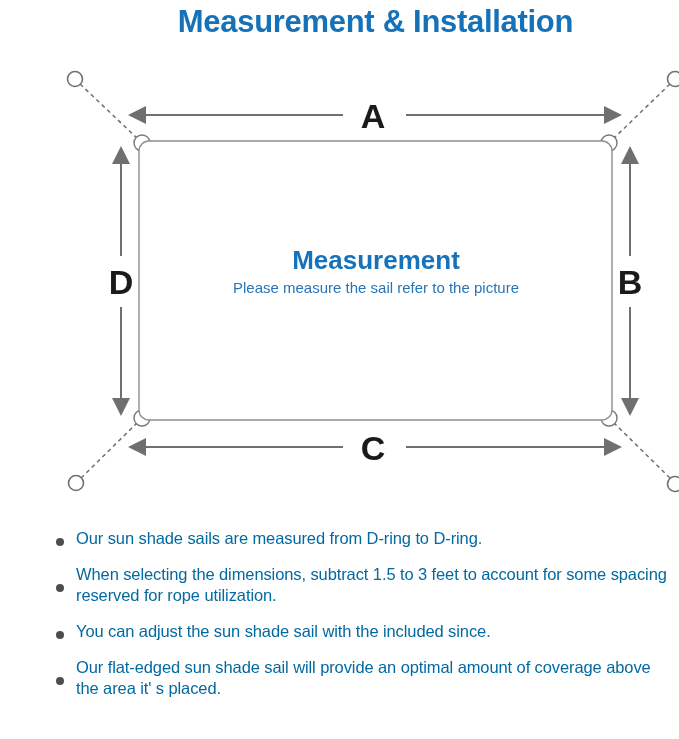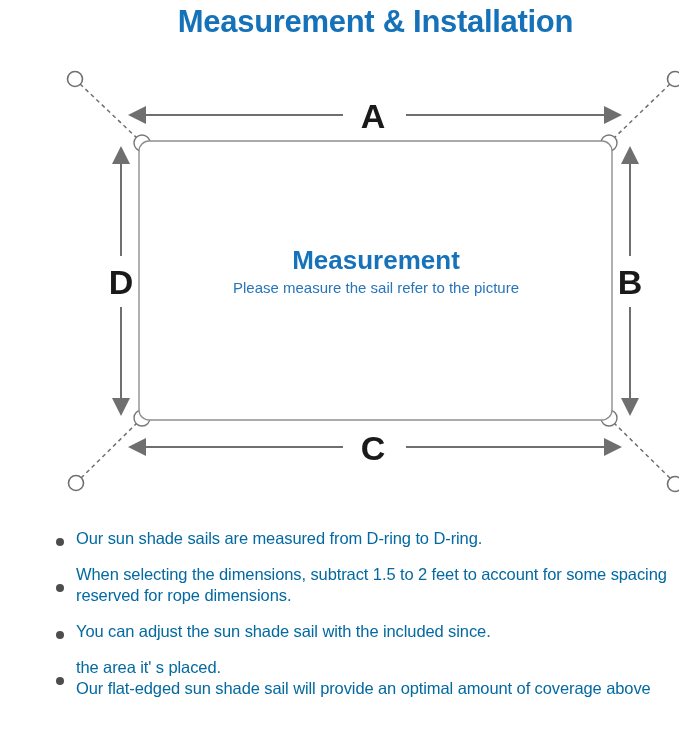--- a/index.html
+++ b/index.html
@@ -133,32 +133,32 @@
   <div class="notes">
     <div class="note">
       <span class="dot"></span>
       <span class="text">
         <span class="line">Our sun shade sails are measured from D-ring to D-ring.</span>
       </span>
     </div>
     <div class="note">
       <span class="dot"></span>
       <span class="text">
-        <span class="line">When selecting the dimensions, subtract 1.5 to 2 feet to account for some spacing</span>
-        <span class="line">reserved for rope dimensions.</span>
+        <span class="line">When selecting the dimensions, subtract 1.5 to 3 feet to account for some spacing</span>
+        <span class="line">reserved for rope utilization.</span>
       </span>
     </div>
     <div class="note">
       <span class="dot"></span>
       <span class="text">
         <span class="line">You can adjust the sun shade sail with the included since.</span>
       </span>
     </div>
     <div class="note">
       <span class="dot"></span>
       <span class="text">
+        <span class="line">Our flat-edged sun shade sail will provide an optimal amount of coverage above</span>
         <span class="line">the area it' s placed.</span>
-        <span class="line">Our flat-edged sun shade sail will provide an optimal amount of coverage above</span>
       </span>
     </div>
   </div>
 
 </div>
 
 </body></html>

